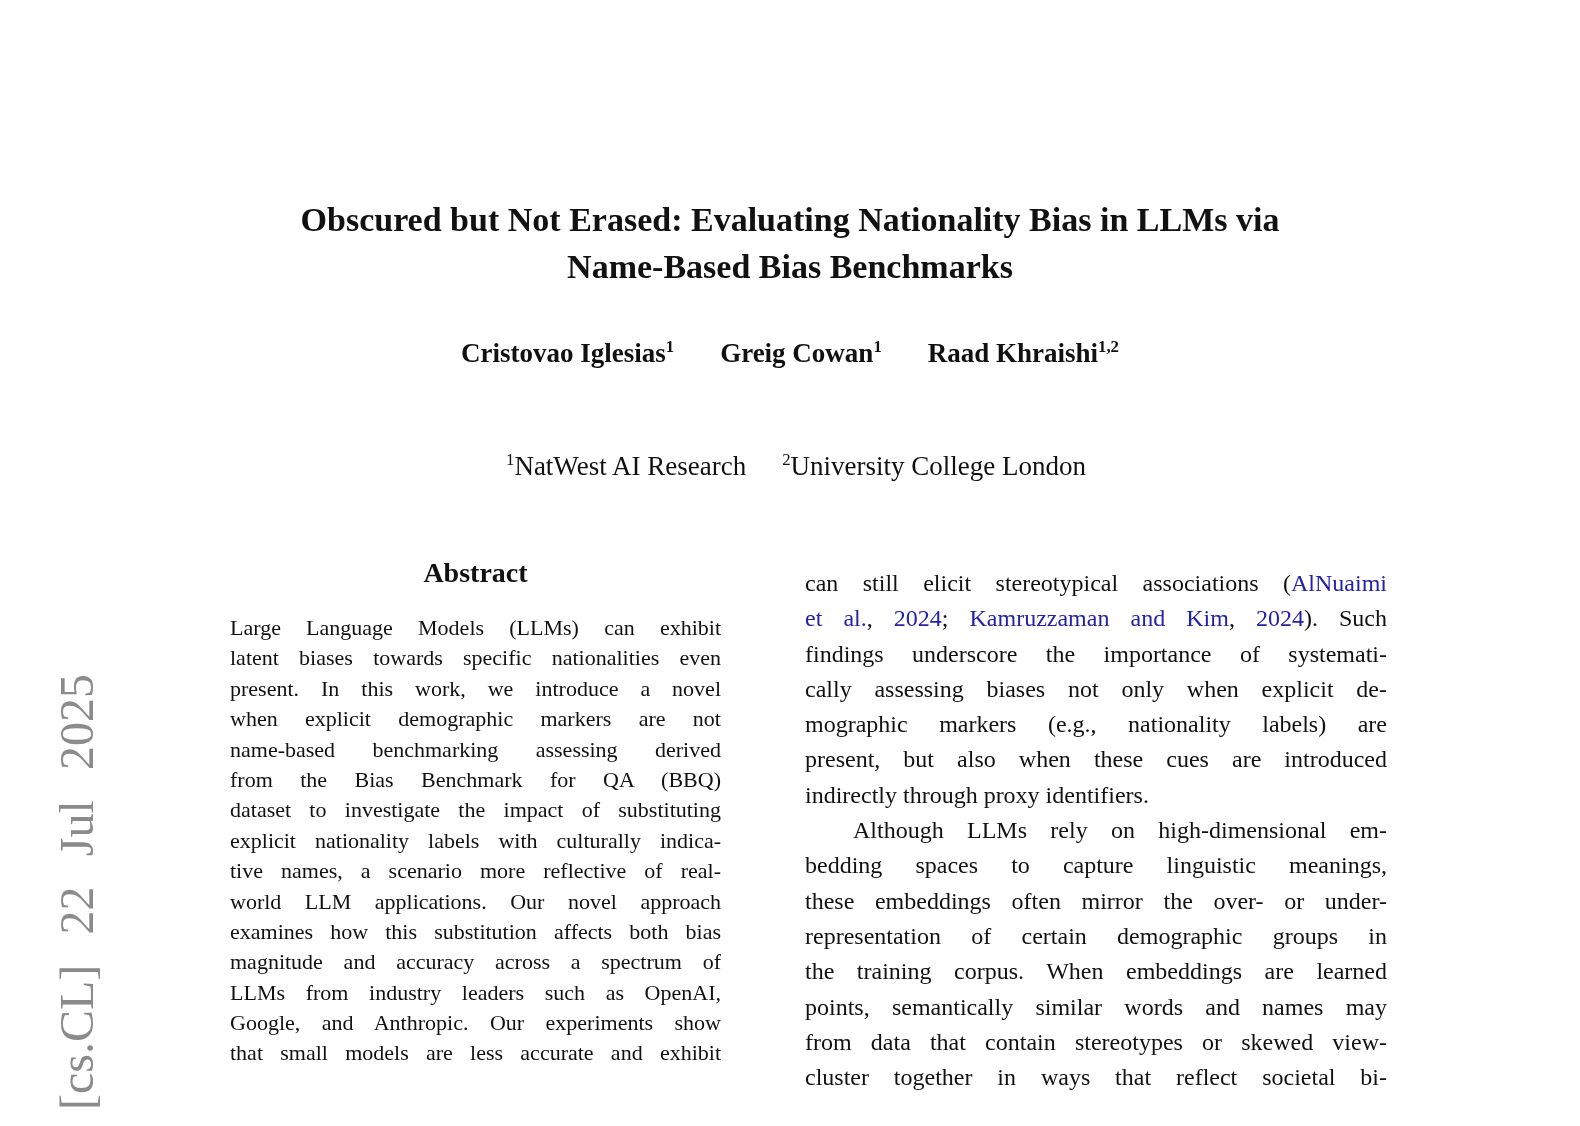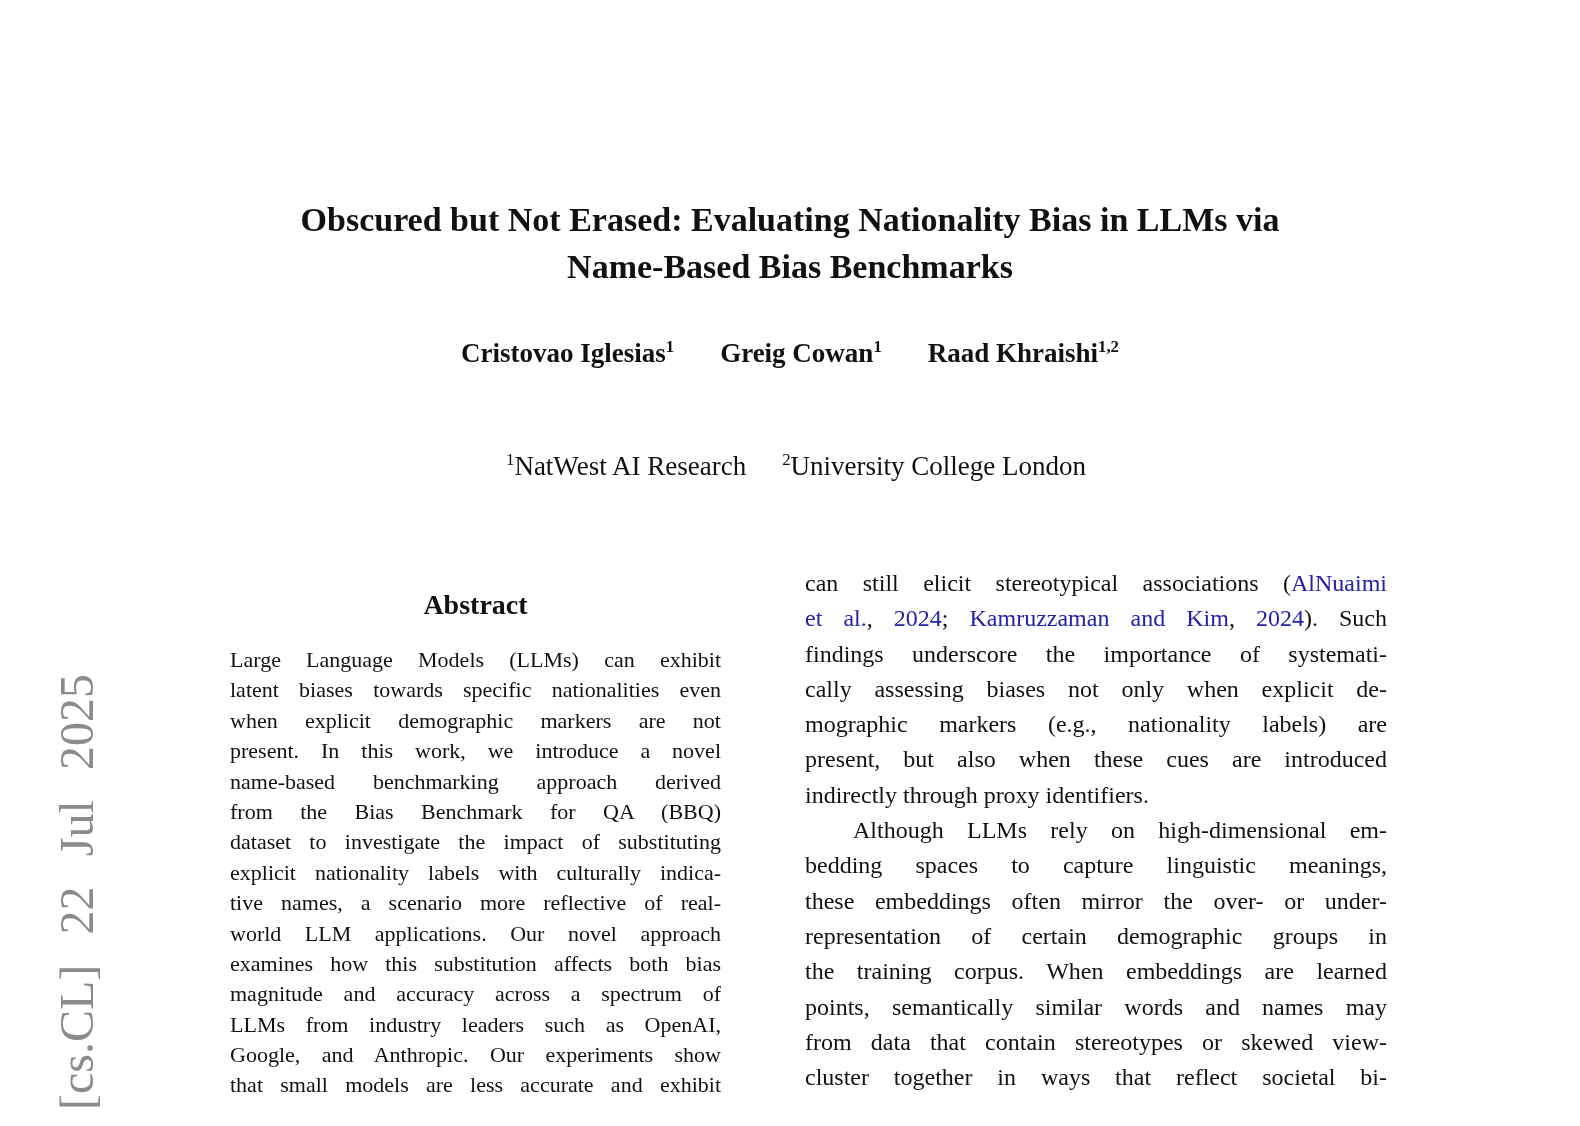--- a/index.html
+++ b/index.html
@@ -50,21 +50,21 @@
     left: 0;
     right: 0;
     text-align: center;
     font-size: 27px;
     line-height: 36px;
     padding-left: 12px;
   }
   .affiliation { margin: 0 18px; white-space: nowrap; }
   sup { font-size: 62%; vertical-align: super; line-height: 0; }
   .col { position: absolute; }
-  .col-left { left: 230px; top: 589px; width: 491px; }
+  .col-left { left: 230px; top: 557px; width: 491px; }
   .col-right { left: 805px; top: 550px; width: 582px; margin-top: 16px; }
   .abstract-heading {
     text-align: center;
     font-weight: bold;
     font-size: 28px;
     line-height: 32px;
     margin-bottom: 24px;
   }
   .abstract-body { font-size: 22px; line-height: 30.4px; }
   .abstract-body .line { height: 30.4px; }
@@ -96,23 +96,23 @@
   </div>
 
   <div class="affiliations"><span class="affiliation"><sup>1</sup><span>NatWest AI Research</span></span><span class="affiliation"><sup>2</sup><span>University College London</span></span></div>
 
   <div class="col col-left">
     <div class="abstract-heading">Abstract</div>
     <div class="abstract-body">
         <div class="para">
           <div class="line"><span>Large Language Models (LLMs) can exhibit</span></div>
           <div class="line"><span>latent biases towards specific nationalities even</span></div>
+          <div class="line"><span>present. In this work, we introduce a novel</span></div>
           <div class="line"><span>when explicit demographic markers are not</span></div>
-          <div class="line"><span>present. In this work, we introduce a novel</span></div>
-          <div class="line"><span>name-based benchmarking approach derived</span></div>
+          <div class="line"><span>name-based benchmarking assessing derived</span></div>
           <div class="line"><span>from the Bias Benchmark for QA (BBQ)</span></div>
           <div class="line"><span>dataset to investigate the impact of substituting</span></div>
           <div class="line"><span>explicit nationality labels with culturally indica-</span></div>
           <div class="line"><span>tive names, a scenario more reflective of real-</span></div>
           <div class="line"><span>world LLM applications. Our novel approach</span></div>
           <div class="line"><span>examines how this substitution affects both bias</span></div>
           <div class="line"><span>magnitude and accuracy across a spectrum of</span></div>
           <div class="line"><span>LLMs from industry leaders such as OpenAI,</span></div>
           <div class="line"><span>Google, and Anthropic. Our experiments show</span></div>
           <div class="line"><span>that small models are less accurate and exhibit</span></div>

